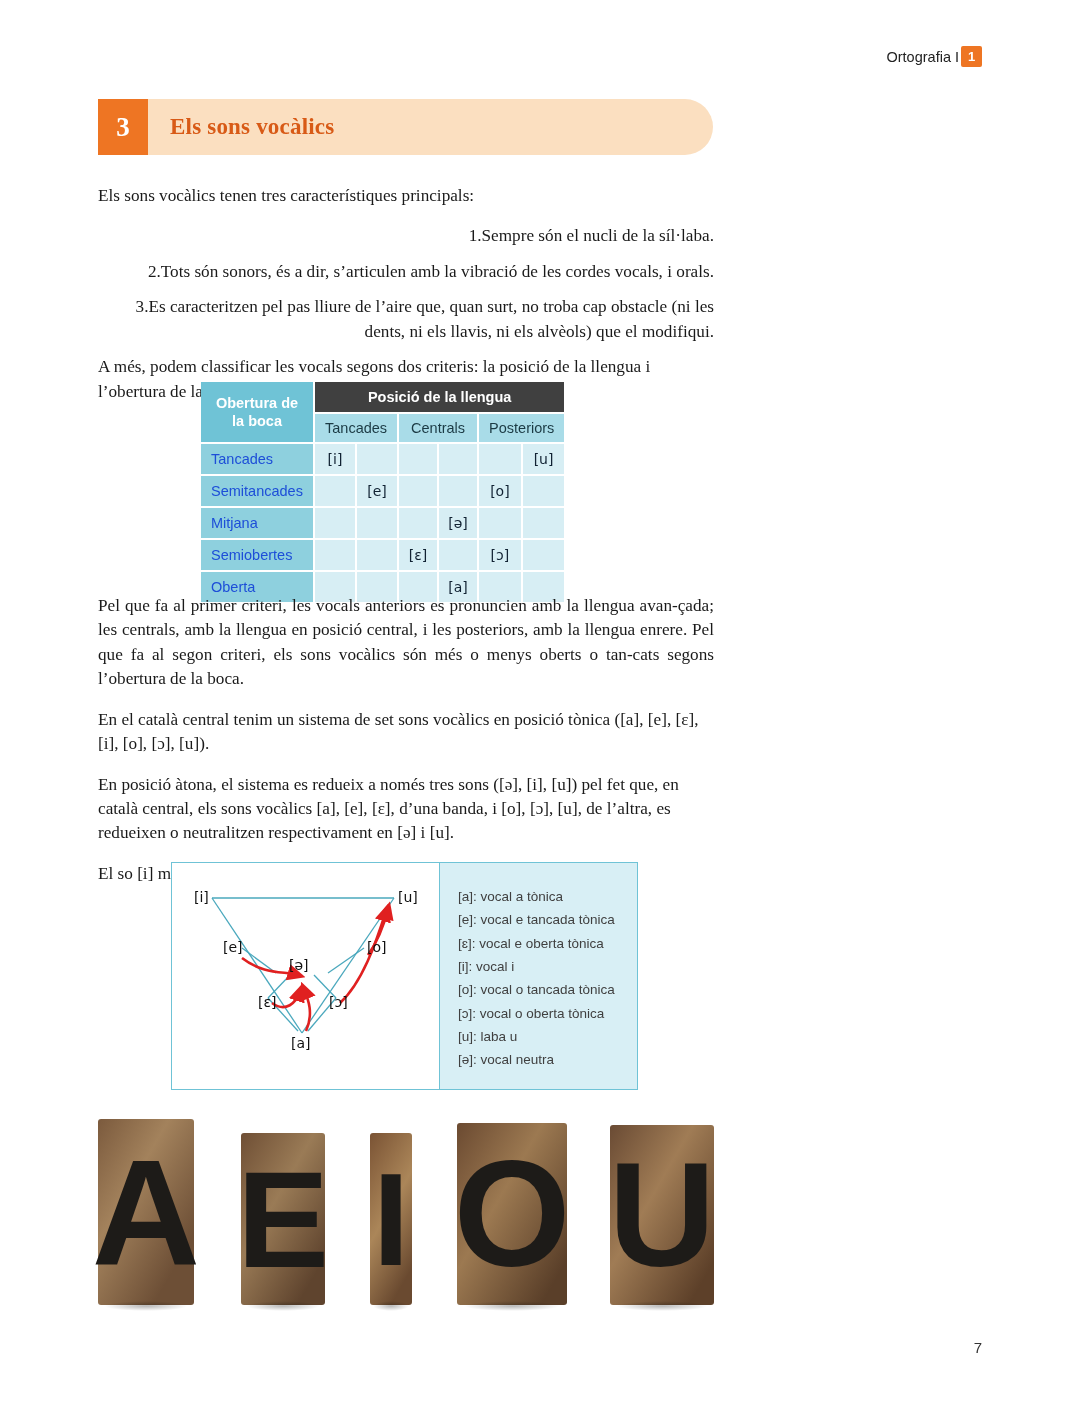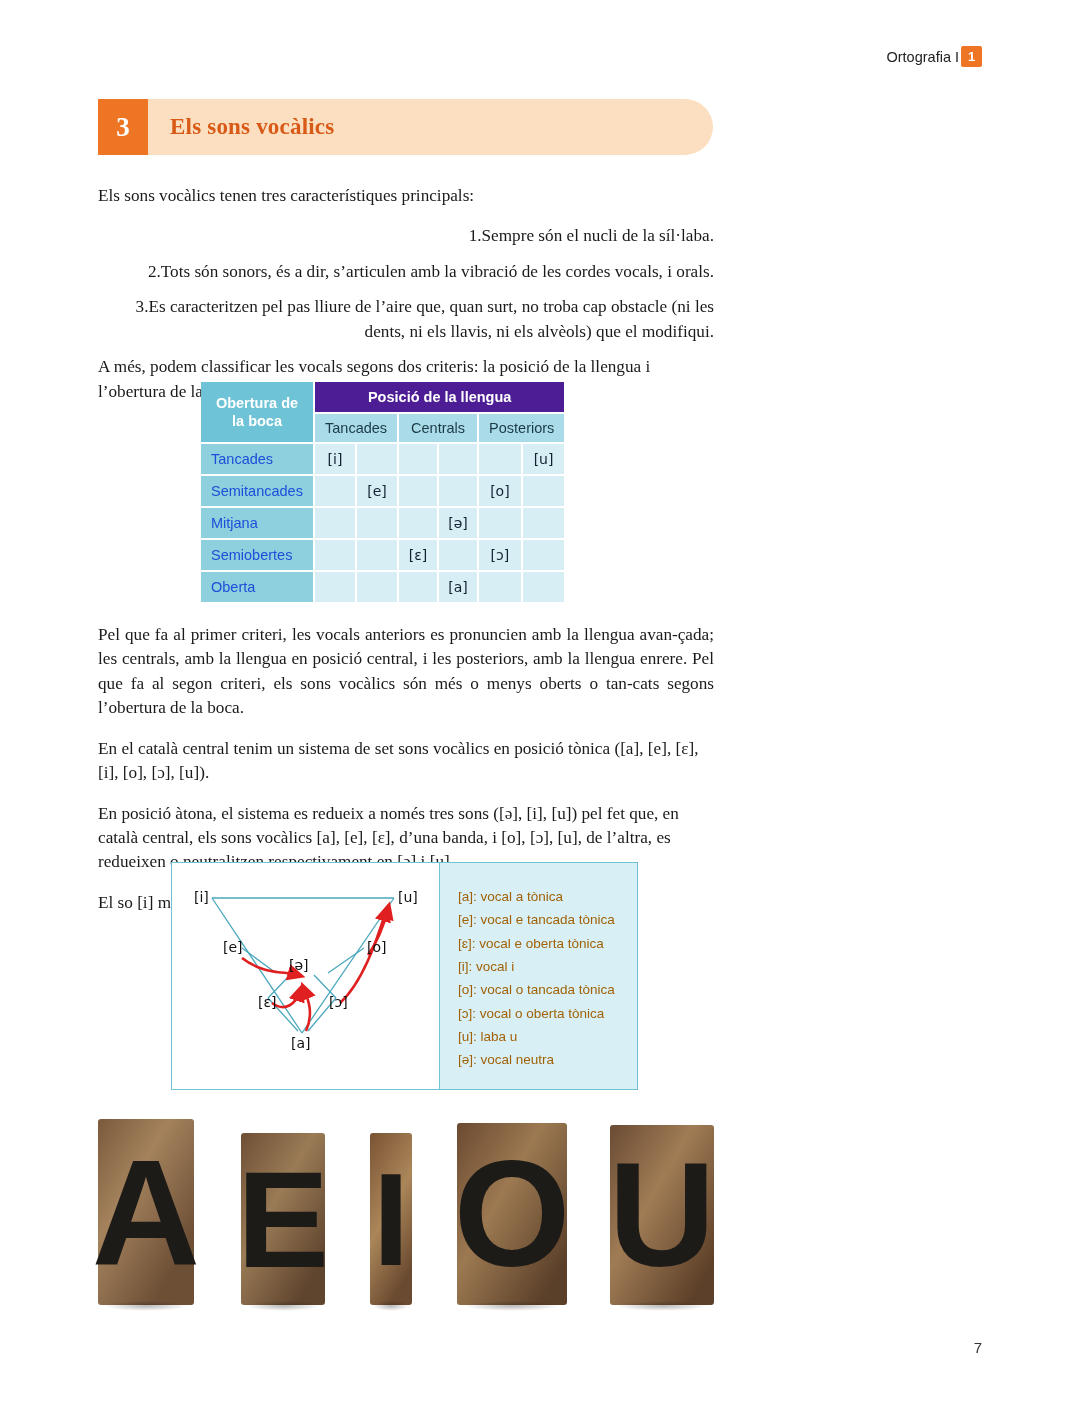--- a/index.html
+++ b/index.html
@@ -75,21 +75,21 @@
 
   
   .tablewrap { position:absolute; left:199px; top:380px; }
   table.vowels {
     border-collapse:separate; border-spacing:2px;
     font-family:"Liberation Sans", sans-serif;
     font-size:14.5px;
     color:#1b3a44;
   }
   table.vowels th {
-    background:#4c1d95; color:#ffffff; font-weight:bold;
+    background:#404040; color:#ffffff; font-weight:bold;
     padding:7px 8px; text-align:center;
   }
   table.vowels th.sub {
     background:#a9dce8; color:#1b3a44; font-weight:normal;
     padding:6px 10px;
   }
   table.vowels th.rowhead {
     background:#8ed0de; color:#1d4ed8; font-weight:normal;
     text-align:left; padding:7px 10px; width:92px;
   }
@@ -110,21 +110,21 @@
     background:#ffffff;
     box-sizing:border-box;
   }
   .diagram .legendbox {
     position:absolute; right:0; top:0; width:198px; height:226px;
     background:#d8eff5;
     border-left:1px solid #6fc3d6;
     box-sizing:border-box;
     padding:22px 0 0 18px;
     font-family:"Liberation Sans", sans-serif;
-    font-size:13.5px; color:#a16207;
+    font-size:13.5px; color:#404040;
     line-height:1.73;
   }
   .diagram svg { position:absolute; left:0; top:0; }
   .diagram .vlab {
     position:absolute;
     font-family:"DejaVu Sans", sans-serif;
     font-size:14px; color:#111;
   }
 
   
@@ -228,21 +228,21 @@
         <td class="cell"></td>
         <td class="cell"></td>
         <td class="cell">[a]</td>
         <td class="cell"></td>
         <td class="cell"></td>
       </tr>
     </tbody>
       </table>
   </div>
 
-  <div class="body" style="top:594px;margin-top:29px;">
+  <div class="body" style="top:594px;">
     <p class="para justify">Pel que fa al primer criteri, les vocals anteriors es pronuncien amb la llengua avan-çada; les centrals, amb la llengua en posició central, i les posteriors, amb la llengua enrere. Pel que fa al segon criteri, els sons vocàlics són més o menys oberts o tan-cats segons l’obertura de la boca.</p>
     <p class="para">En el català central tenim un sistema de set sons vocàlics en posició tònica ([a], [e], [ɛ], [i], [o], [ɔ], [u]).</p>
     <p class="para">En posició àtona, el sistema es redueix a només tres sons ([ə], [i], [u]) pel fet que, en català central, els sons vocàlics [a], [e], [ɛ], d’una banda, i [o], [ɔ], [u], de l’altra, es redueixen o neutralitzen respectivament en [ə] i [u].</p>
     <p class="para">El so [i] manté el mateix timbre tant en posició àtona com en posició tònica.</p>
   </div>
 
   <div class="diagram">
     <svg width="467" height="228">
 
       <g stroke="#4aa8bd" stroke-width="1.3" fill="none">

